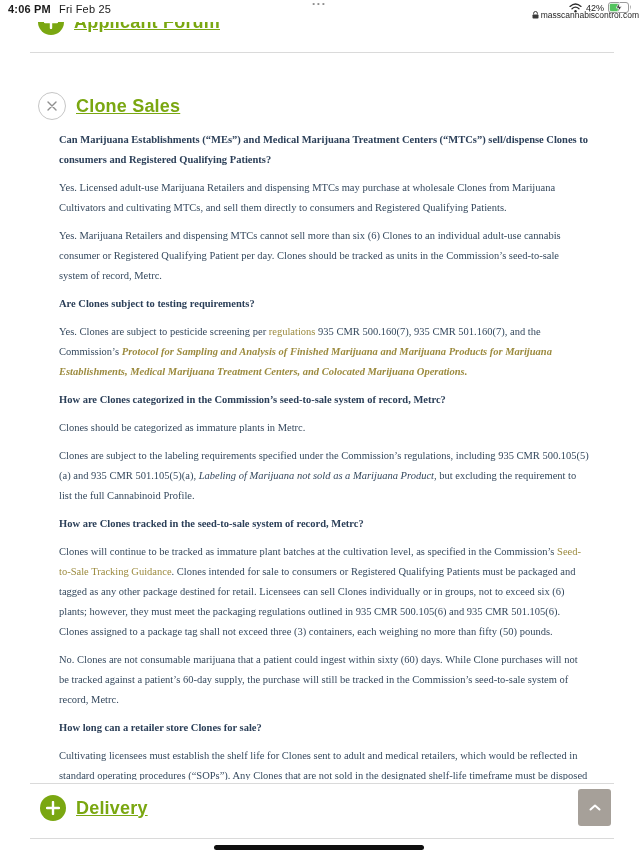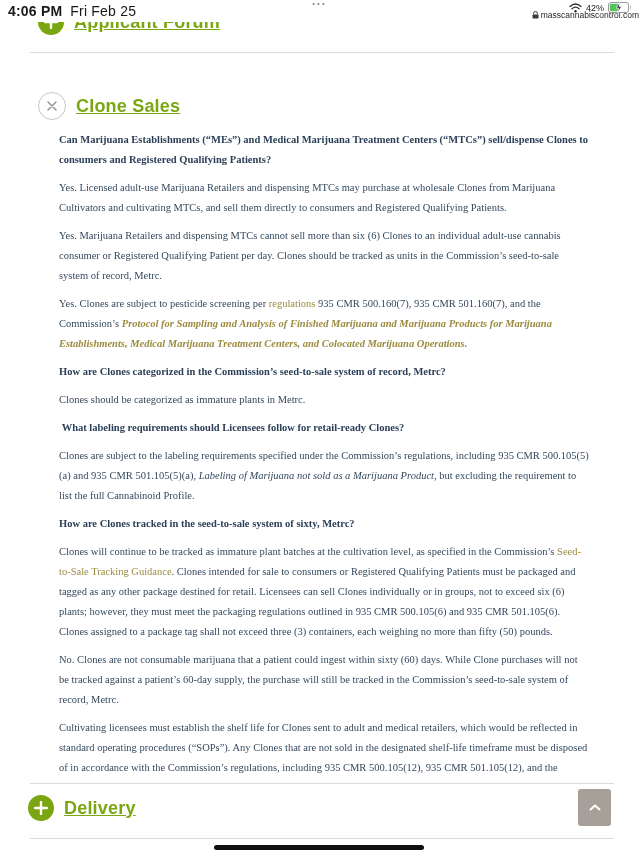--- a/index.html
+++ b/index.html
@@ -7,21 +7,21 @@
     width:639px;height:853px;position:relative;overflow:hidden;
     background:#ffffff;
     font-family:"Liberation Sans", sans-serif;
   }
   
   .chrome{
     position:absolute;top:0;left:0;width:639px;height:22px;
     background:#ffffff;z-index:20;
   }
   .status-left{
-    position:absolute;top:3px;left:8px;font-size:14px;color:#1a1a1a;
+    position:absolute;top:3px;left:8px;font-size:11px;color:#1a1a1a;
     letter-spacing:0.2px;
   }
   .status-left .time{font-weight:600;margin-right:8px;}
   .tab-dots{
     position:absolute;top:-1px;left:0;width:100%;text-align:center;
     font-size:8px;color:#8e8e8e;letter-spacing:2px;
   }
   .url-row{
     position:absolute;top:10px;left:0;width:100%;text-align:right;
     font-size:8.5px;color:#1f1f1f;font-weight:500;
@@ -35,21 +35,21 @@
   .acc-row{position:absolute;display:flex;align-items:center;gap:10px;}
   .acc-row .circle{
     width:26px;height:26px;border-radius:50%;
     display:flex;align-items:center;justify-content:center;flex:0 0 auto;
   }
   .circle.plus{background:var(--green);}
   .circle.xcirc{background:#fff;border:1px solid #c6c6c6;}
   .acc-label{font-size:18px;font-weight:bold;color:var(--green);letter-spacing:0.2px;text-decoration:underline;}
   .row-cut{top:9px;left:38px;z-index:1;}
   .row-clone{top:72px;left:38px;margin-top:20px;}
-  .row-delivery{top:795px;left:28px;}
+  .row-delivery{top:795px;left:40px;}
   .hairline{position:absolute;left:30px;right:25px;height:1px;background:#dadada;}
   .hl-1{top:52px;}
   .hl-2{top:783px;}
   .hl-3{top:838px;}
   
   .faq{
     position:absolute;top:118px;left:51px;width:546px;height:662px;overflow:hidden;
     font-family:"Liberation Serif", serif;
     font-size:10.5px;line-height:20px;
   }
@@ -121,28 +121,29 @@
         <path d="M2 2 L10 10 M10 2 L2 10" stroke="#8f8f8f" stroke-width="1.4" stroke-linecap="round"></path>
       </svg>
   </span>
   <span class="acc-label">Clone Sales</span>
 </div>
 
 <div class="faq">
     <p class="q">Can Marijuana Establishments (“MEs”) and Medical Marijuana Treatment Centers (“MTCs”) sell/dispense Clones to consumers and Registered Qualifying Patients?</p>
     <p class="a"><span class="seg-normal">Yes. Licensed adult-use Marijuana Retailers and dispensing MTCs may purchase at wholesale Clones from Marijuana Cultivators and cultivating MTCs, and sell them directly to consumers and Registered Qualifying Patients.</span></p>
     <p class="a"><span class="seg-normal">Yes. Marijuana Retailers and dispensing MTCs cannot sell more than six (6) Clones to an individual adult-use cannabis consumer or Registered Qualifying Patient per day. Clones should be tracked as units in the Commission’s seed-to-sale system of record, Metrc.</span></p>
+    <p class="q">Are Clones subject to testing requirements?</p>
     <p class="a"><span class="seg-normal">Yes. Clones are subject to pesticide screening per </span><span class="seg-link">regulations</span><span class="seg-normal"> 935 CMR 500.160(7), 935 CMR 501.160(7), and the Commission’s </span><span class="seg-link-italic">Protocol for Sampling and Analysis of Finished Marijuana and Marijuana Products for Marijuana Establishments, Medical Marijuana Treatment Centers, and Colocated Marijuana Operations.</span></p>
     <p class="q">How are Clones categorized in the Commission’s seed-to-sale system of record, Metrc?</p>
     <p class="a"><span class="seg-normal">Clones should be categorized as immature plants in Metrc.</span></p>
-    <p class="q"> What labeling requirements should Licensees follow for retail-ready Clones?</p>
     <p class="a"><span class="seg-normal">Clones are subject to the labeling requirements specified under the Commission’s regulations, including 935 CMR 500.105(5)(a) and 935 CMR 501.105(5)(a), </span><span class="seg-italic">Labeling of Marijuana not sold as a Marijuana Product</span><span class="seg-normal">, but excluding the requirement to list the full Cannabinoid Profile.</span></p>
-    <p class="q">How are Clones tracked in the seed-to-sale system of sixty, Metrc?</p>
+    <p class="q">How are Clones tracked in the seed-to-sale system of record, Metrc?</p>
     <p class="a"><span class="seg-normal">Clones will continue to be tracked as immature plant batches at the cultivation level, as specified in the Commission’s </span><span class="seg-link">Seed-to-Sale Tracking Guidance</span><span class="seg-normal">. Clones intended for sale to consumers or Registered Qualifying Patients must be packaged and tagged as any other package destined for retail. Licensees can sell Clones individually or in groups, not to exceed six (6) plants; however, they must meet the packaging regulations outlined in 935 CMR 500.105(6) and 935 CMR 501.105(6). Clones assigned to a package tag shall not exceed three (3) containers, each weighing no more than fifty (50) pounds.</span></p>
     <p class="a"><span class="seg-normal">No. Clones are not consumable marijuana that a patient could ingest within sixty (60) days. While Clone purchases will not be tracked against a patient’s 60-day supply, the purchase will still be tracked in the Commission’s seed-to-sale system of record, Metrc.</span></p>
+    <p class="q">How long can a retailer store Clones for sale?</p>
     <p class="a"><span class="seg-normal">Cultivating licensees must establish the shelf life for Clones sent to adult and medical retailers, which would be reflected in standard operating procedures (“SOPs”). Any Clones that are not sold in the designated shelf-life timeframe must be disposed of in accordance with the Commission’s regulations, including 935 CMR 500.105(12), 935 CMR 501.105(12), and the relevant licensee’s SOPs on waste management.</span></p>
   </div>
 
 <div class="hairline hl-2"></div>
 
 <div class="acc-row row-delivery">
   <span class="circle plus">
     <svg width="14" height="14" viewBox="0 0 14 14">
         <path d="M7 1 V13 M1 7 H13" stroke="#ffffff" stroke-width="2.4" stroke-linecap="round"></path>
       </svg>

